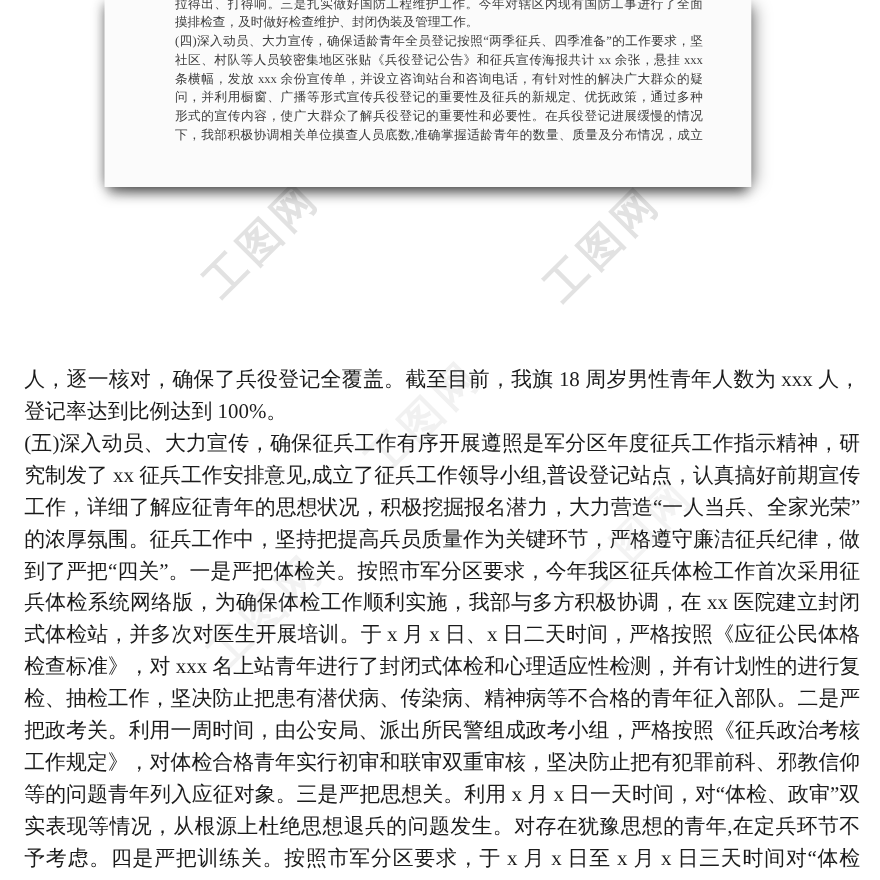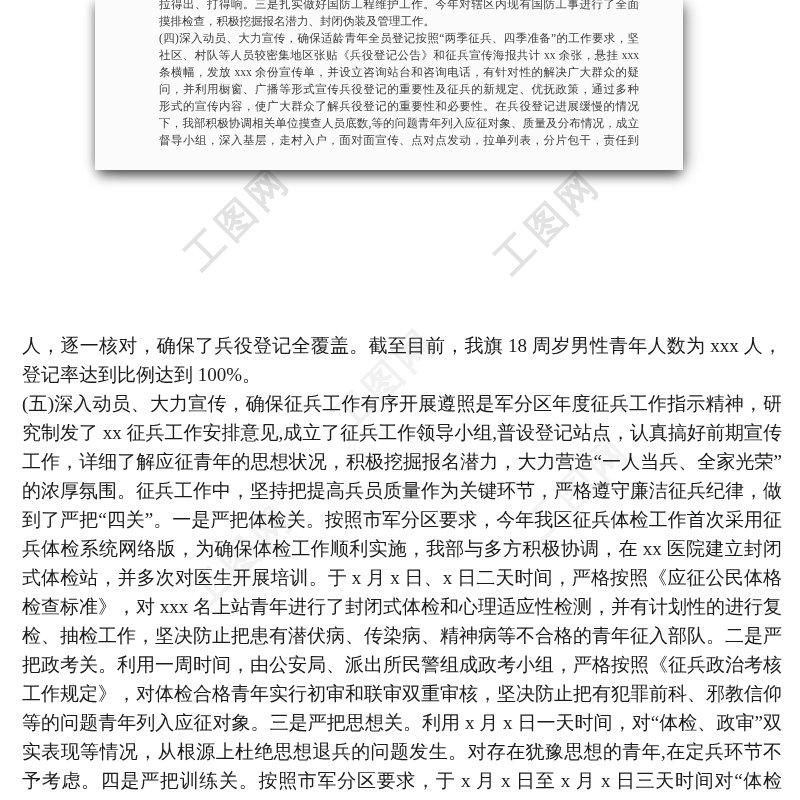--- a/index.html
+++ b/index.html
@@ -74,28 +74,27 @@
 
 <div class="wm wm1">工图网</div>
 <div class="wm wm2">工图网</div>
 <div class="wm wm3">工图网</div>
 <div class="wm wm4">工图网</div>
 <div class="wm wm5">工图网</div>
 
 <div class="page">
   <div class="page-text">
       <div class="ln just">拉得出、打得响。三是扎实做好国防工程维护工作。今年对辖区内现有国防工事进行了全面</div>
-      <div class="ln">摸排检查，积极挖掘报名潜力、封闭伪装及管理工作。</div>
+      <div class="ln">摸排检查，及时做好检查维护、封闭伪装及管理工作。</div>
       <div class="ln just">(四)深入动员、大力宣传，确保适龄青年全员登记按照“两季征兵、四季准备”的工作要求，坚</div>
       <div class="ln just">社区、村队等人员较密集地区张贴《兵役登记公告》和征兵宣传海报共计 xx 余张，悬挂 xxx</div>
       <div class="ln just">条横幅，发放 xxx 余份宣传单，并设立咨询站台和咨询电话，有针对性的解决广大群众的疑</div>
       <div class="ln just">问，并利用橱窗、广播等形式宣传兵役登记的重要性及征兵的新规定、优抚政策，通过多种</div>
       <div class="ln just">形式的宣传内容，使广大群众了解兵役登记的重要性和必要性。在兵役登记进展缓慢的情况</div>
-      <div class="ln just">下，我部积极协调相关单位摸查人员底数,等的问题青年列入应征对象、质量及分布情况，成立</div>
-      <div class="ln just">督导小组，深入基层，走村入户，面对面宣传、点对点发动，拉单列表，分片包干，责任到</div>
+      <div class="ln just">下，我部积极协调相关单位摸查人员底数,准确掌握适龄青年的数量、质量及分布情况，成立</div>
     </div>
 </div>
 
 <div class="main">
     <div class="ln just">人，逐一核对，确保了兵役登记全覆盖。截至目前，我旗 18 周岁男性青年人数为 xxx 人，</div>
     <div class="ln">登记率达到比例达到 100%。</div>
     <div class="ln just">(五)深入动员、大力宣传，确保征兵工作有序开展遵照是军分区年度征兵工作指示精神，研</div>
     <div class="ln just">究制发了 xx 征兵工作安排意见,成立了征兵工作领导小组,普设登记站点，认真搞好前期宣传</div>
     <div class="ln just">工作，详细了解应征青年的思想状况，积极挖掘报名潜力，大力营造“一人当兵、全家光荣”</div>
     <div class="ln just">的浓厚氛围。征兵工作中，坚持把提高兵员质量作为关键环节，严格遵守廉洁征兵纪律，做</div>

